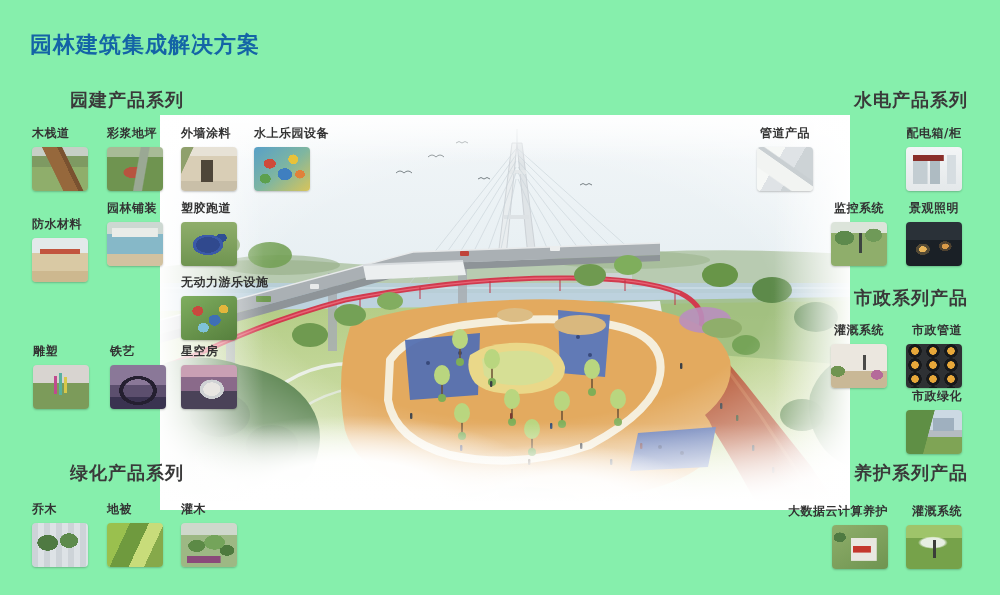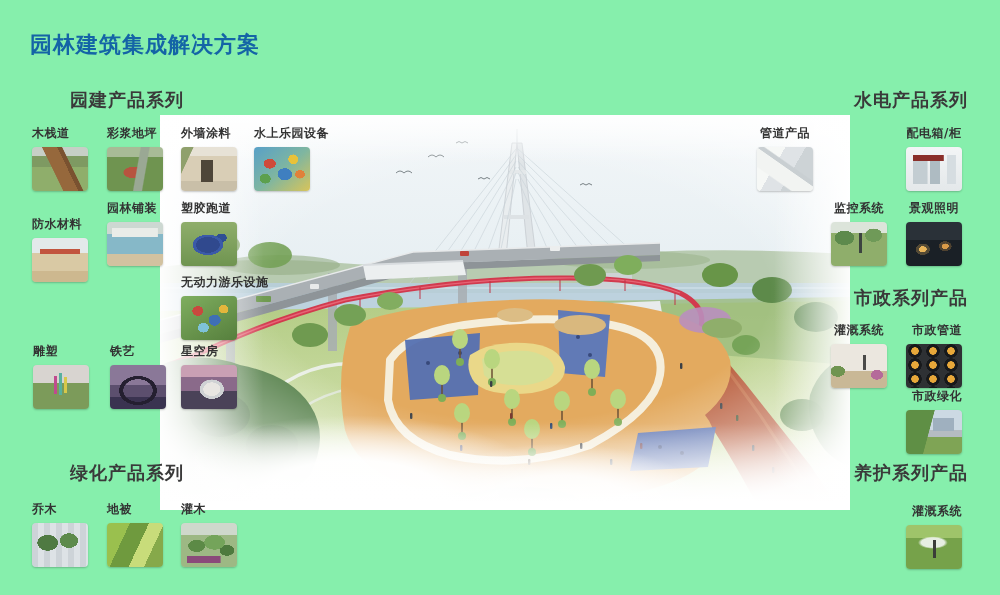--- a/index.html
+++ b/index.html
@@ -434,18 +434,22 @@
   </div>
   <div class="item lbl-left" style="left:107px;top:523px">
     <span class="lbl">地被</span>
     <div class="thumb t-dibei"></div>
   </div>
   <div class="item lbl-left" style="left:181px;top:523px">
     <span class="lbl">灌木</span>
     <div class="thumb t-guanmu"></div>
   </div>
 
+  <div class="item lbl-right" style="left:832px;top:525px">
+    <span class="lbl">大数据云计算养护</span>
+    <div class="thumb t-dashuju"></div>
+  </div>
   <div class="item lbl-right" style="left:906px;top:525px">
     <span class="lbl">灌溉系统</span>
     <div class="thumb t-guangaixt"></div>
   </div>
 
 </div>
 
 </body></html>

